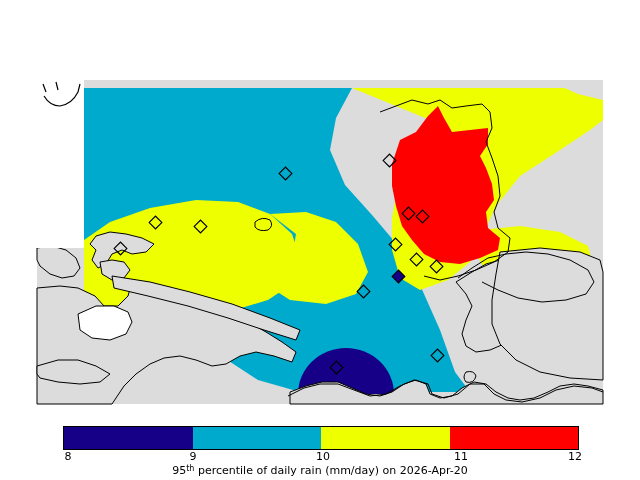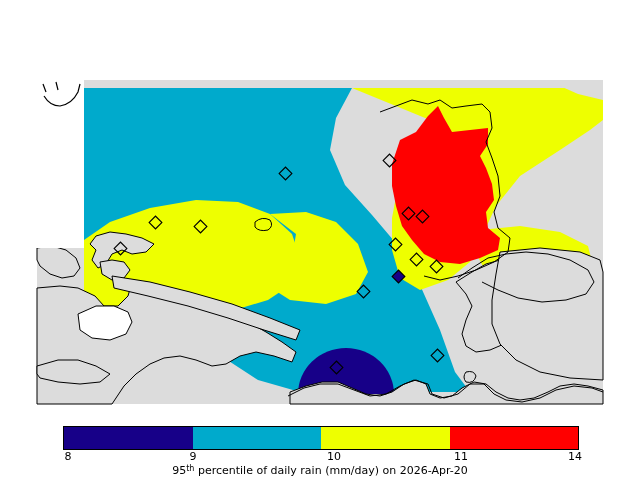--- a/index.html
+++ b/index.html
@@ -244,21 +244,21 @@
     <div id="cbar">
       <div class="band" style="background:#170088"></div>
       <div class="band" style="background:#00AACC"></div>
       <div class="band" style="background:#EEFF00"></div>
       <div class="band" style="background:#FF0000"></div>
     </div>
 
     <div id="cbar-ticks">
       <span class="tk" style="left:5px">8</span>
       <span class="tk" style="left:130px">9</span>
-      <span class="tk" style="left:271px">10</span>
+      <span class="tk" style="left:260px">10</span>
       <span class="tk" style="left:398px">11</span>
-      <span class="tk" style="left:512px">14</span>
+      <span class="tk" style="left:512px">12</span>
     </div>
 
     <div id="cbar-caption"><span>95</span><sup>th</sup><span> percentile of daily rain (mm/day) on 2026-Apr-20</span></div>
   </div>
 
 </div>
 
 </body></html>

